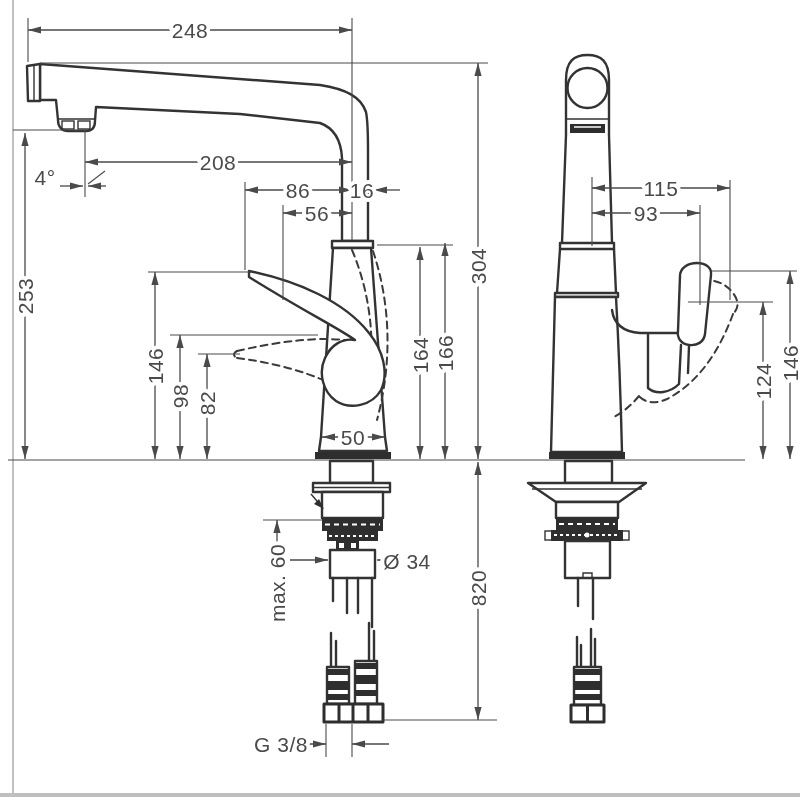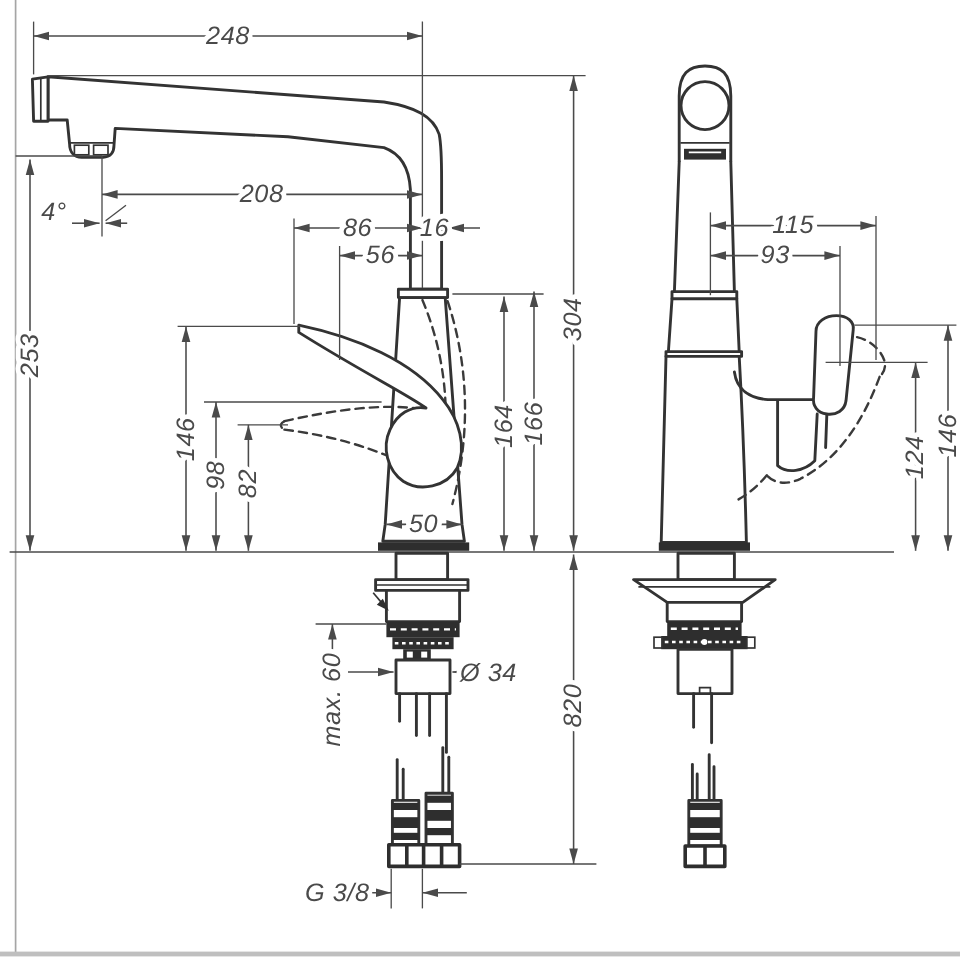--- a/index.html
+++ b/index.html
@@ -1,17 +1,17 @@
 <!DOCTYPE html>
 <html><head>
 <meta charset="utf-8">
 <style>
   html,body{margin:0;padding:0;background:#fff;}
   .canvas{position:relative;width:800px;height:800px;background:#fff;overflow:hidden;
-          font-family:"Liberation Sans", sans-serif;font-style:italic;}
+          font-family:"Liberation Sans", sans-serif;}
   svg{position:absolute;left:0;top:0;}
   .outline{stroke:#333;stroke-width:2.4;fill:none;stroke-linejoin:round;stroke-linecap:round;}
   .outline-fill{stroke:#333;stroke-width:2.4;fill:#fff;stroke-linejoin:round;}
   .thin{stroke:#333;stroke-width:1.4;fill:none;}
   .dark{fill:#2e2e2e;stroke:none;}
   .darkoutline{stroke:#2e2e2e;stroke-width:3;fill:#fff;stroke-linejoin:round;}
   .dashed{stroke:#3a3a3a;stroke-width:2;fill:none;stroke-dasharray:7 5;stroke-linecap:round;}
   .dim{stroke:#4a4a4a;stroke-width:1.3;fill:none;}
   .ext{stroke:#4a4a4a;stroke-width:1.1;fill:none;}
   .whitedash{stroke:#fff;stroke-width:2;fill:none;stroke-dasharray:5 4;}

